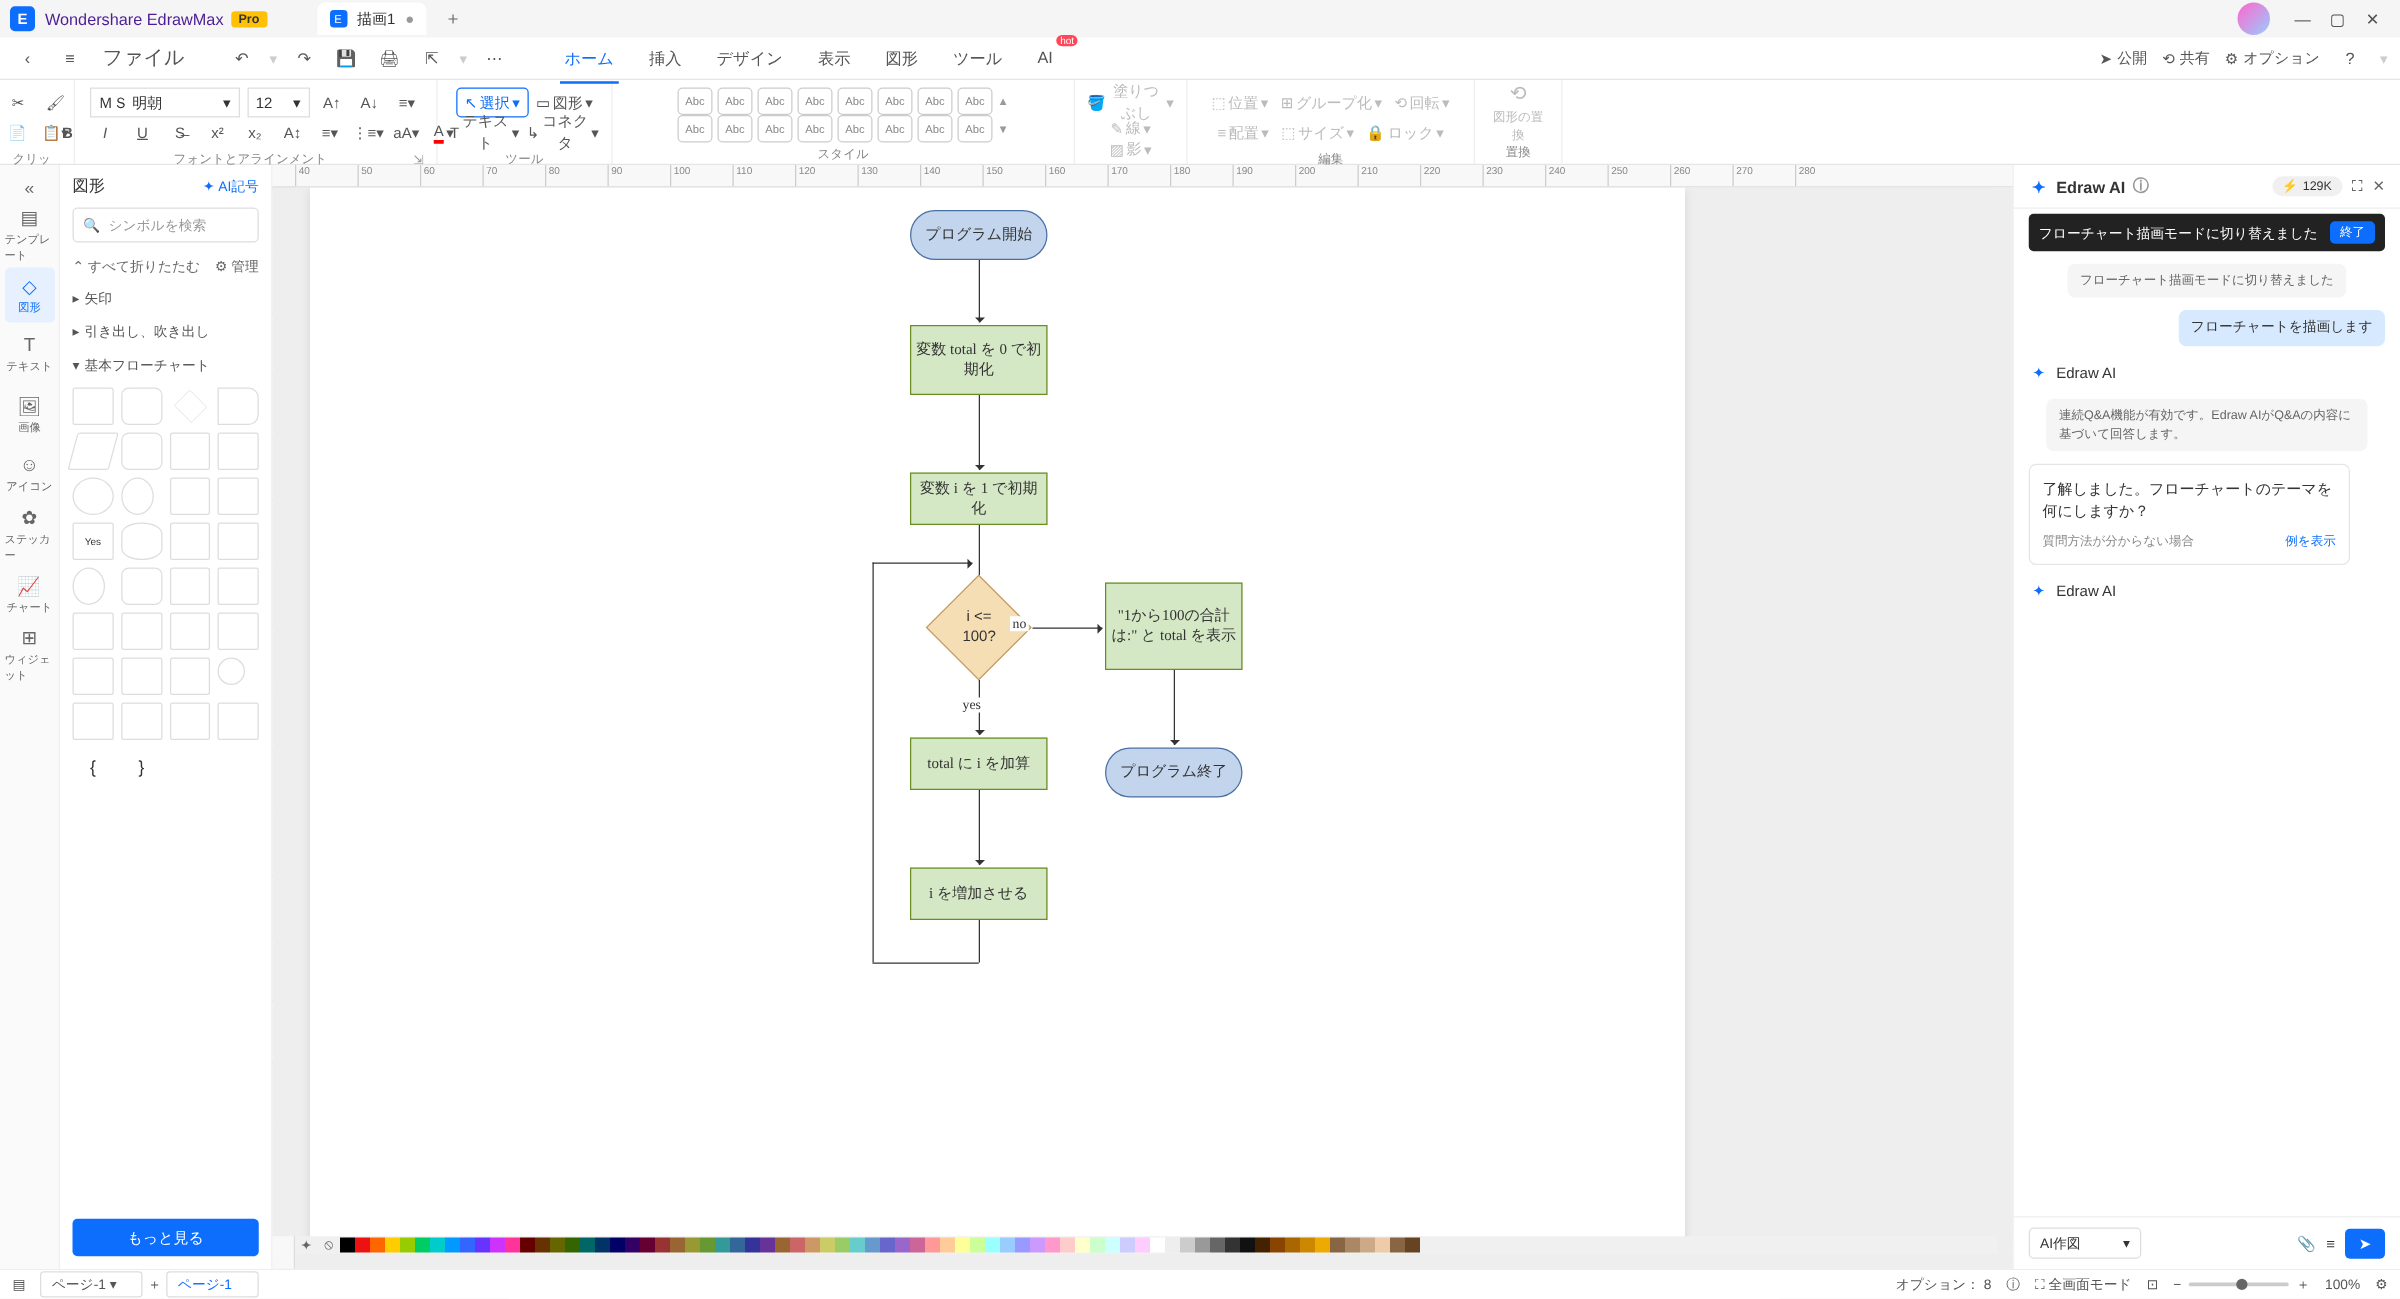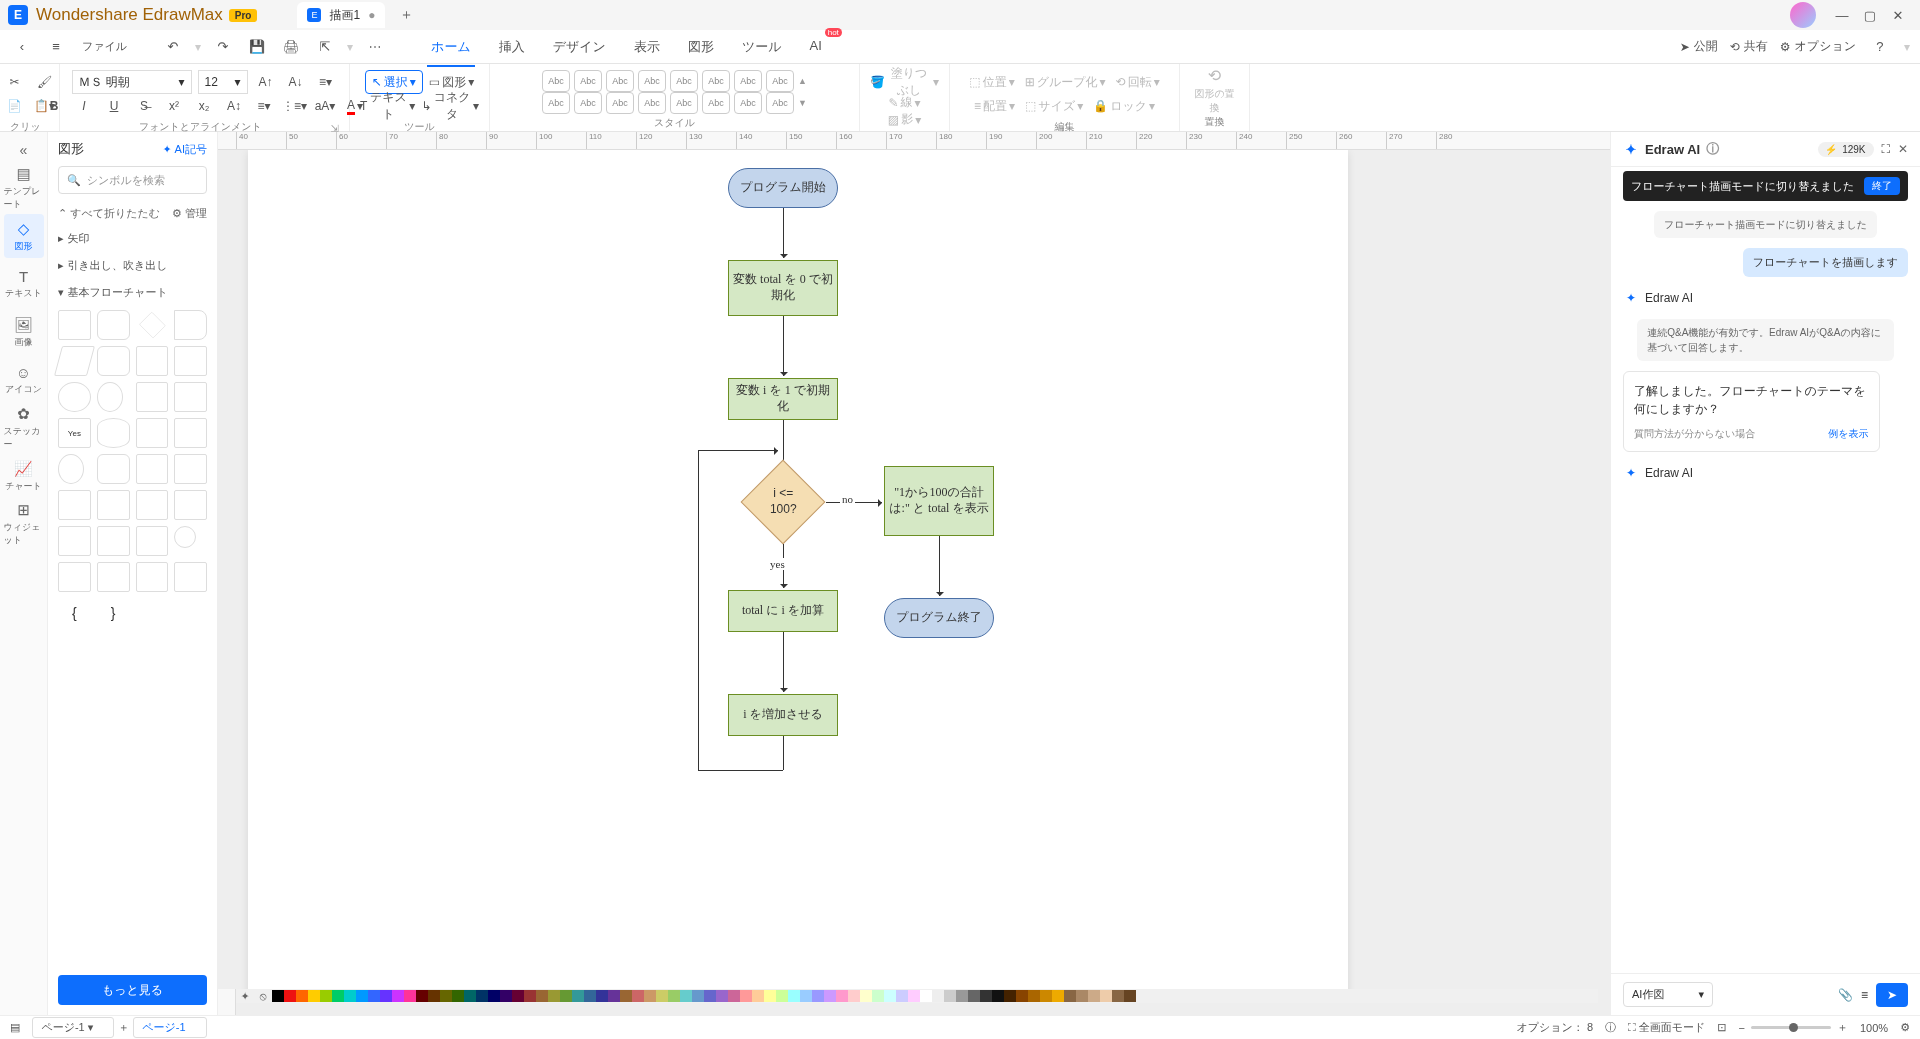--- a/index.html
+++ b/index.html
@@ -1,34 +1,34 @@
 <!DOCTYPE html>
 <html><head>
 <meta charset="utf-8">
 <style>
 * { margin: 0; padding: 0; box-sizing: border-box; font-family: "Yu Gothic UI", "Meiryo", sans-serif; }
 body { width: 1920px; height: 1039px; background: #fff; overflow: hidden; font-size: 12px; color: #333; user-select: none; }
 
 
 .titlebar { height: 30px; background: #f5f5f5; display: flex; align-items: center; padding: 0 8px; }
 .titlebar .logo { width: 20px; height: 20px; background: #0d6efd; border-radius: 4px; margin-right: 8px; display: flex; align-items: center; justify-content: center; color: #fff; font-weight: bold; }
-.titlebar .app-title { font-size: 17px; color: #a16207; }
+.titlebar .app-title { font-size: 13px; color: #4c1d95; }
 .pro-badge { background: #ffc107; color: #333; font-size: 10px; padding: 1px 6px; border-radius: 3px; margin-left: 6px; font-weight: bold; }
 .tab { margin-left: 40px; background: #fff; height: 26px; display: flex; align-items: center; padding: 0 10px; border-radius: 6px 6px 0 0; gap: 8px; font-size: 12px; }
 .tab .tab-icon { width: 14px; height: 14px; background: #0d6efd; border-radius: 3px; display:flex;align-items:center;justify-content:center;color:#fff;font-size:9px; }
 .tab .dirty { color: #999; }
 .add-tab { margin-left: 14px; color: #666; font-size: 14px; }
 .titlebar .spacer { flex: 1; }
 .window-avatar { width: 26px; height: 26px; border-radius: 50%; background: linear-gradient(135deg,#f6c,#9cf); margin-right: 12px; }
 .window-btn { width: 28px; height: 28px; display: flex; align-items: center; justify-content: center; color: #555; font-size: 13px; }
 
 
 .menubar { height: 34px; display: flex; align-items: center; padding: 0 10px; gap: 10px; border-bottom: 1px solid #e5e5e5; }
 .menubar .icon-btn { width: 24px; height: 24px; display: flex; align-items: center; justify-content: center; color: #555; font-size: 13px; }
-.menubar .text-btn { color: #555; font-size: 11px; padding: 0 4px; }
+.menubar .text-btn { color: #555; font-size: 16px; padding: 0 4px; }
 .menubar .tabs { flex: 1; display: flex; gap: 20px; margin-left: 30px; }
 .menubar .mtab { font-size: 13px; color: #555; padding: 6px 4px; position: relative; }
 .menubar .mtab.active { color: #0d6efd; }
 .menubar .mtab.active::after { content: ''; position: absolute; left: 0; right: 0; bottom: -5px; height: 2px; background: #0d6efd; }
 .hot-badge { position: absolute; top: -4px; right: -16px; background: #ff4757; color: #fff; font-size: 8px; padding: 0 3px; border-radius: 6px; }
 .menubar .right { display: flex; gap: 12px; align-items: center; }
 .menubar .right-item { display: flex; align-items: center; gap: 4px; color: #555; font-size: 12px; }
 
 
 .ribbon { height: 68px; display: flex; border-bottom: 1px solid #e5e5e5; }
@@ -461,21 +461,21 @@
         <div class="node" style="left:480px;top:228px;width:110px;height:42px">変数 i を 1 で初期化</div>
         <div class="edge v arrow-down" style="left:535px;top:270px;height:50px"></div>
 
         <div class="node decision" style="left:505px;top:322px;width:60px;height:60px">
             <span>i &lt;= 100?</span>
           </div>
         <div class="edge v arrow-down" style="left:535px;top:394px;height:44px"></div>
         <div class="edge-label" style="left:520px;top:408px">yes</div>
 
         <div class="edge h arrow-right" style="left:578px;top:352px;width:56px"></div>
-        <div class="edge-label" style="left:592px;top:343px">no</div>
+        <div class="edge-label" style="left:560px;top:343px">no</div>
 
         <div class="node" style="left:636px;top:316px;width:110px;height:70px">"1から100の合計は:" と total を表示</div>
         <div class="edge v arrow-down" style="left:691px;top:386px;height:60px"></div>
         <div class="node terminal" style="left:636px;top:448px;width:110px;height:40px">プログラム終了</div>
 
         <div class="node" style="left:480px;top:440px;width:110px;height:42px">total に i を加算</div>
         <div class="edge v arrow-down" style="left:535px;top:482px;height:60px"></div>
 
         <div class="node" style="left:480px;top:544px;width:110px;height:42px">i を増加させる</div>
 

